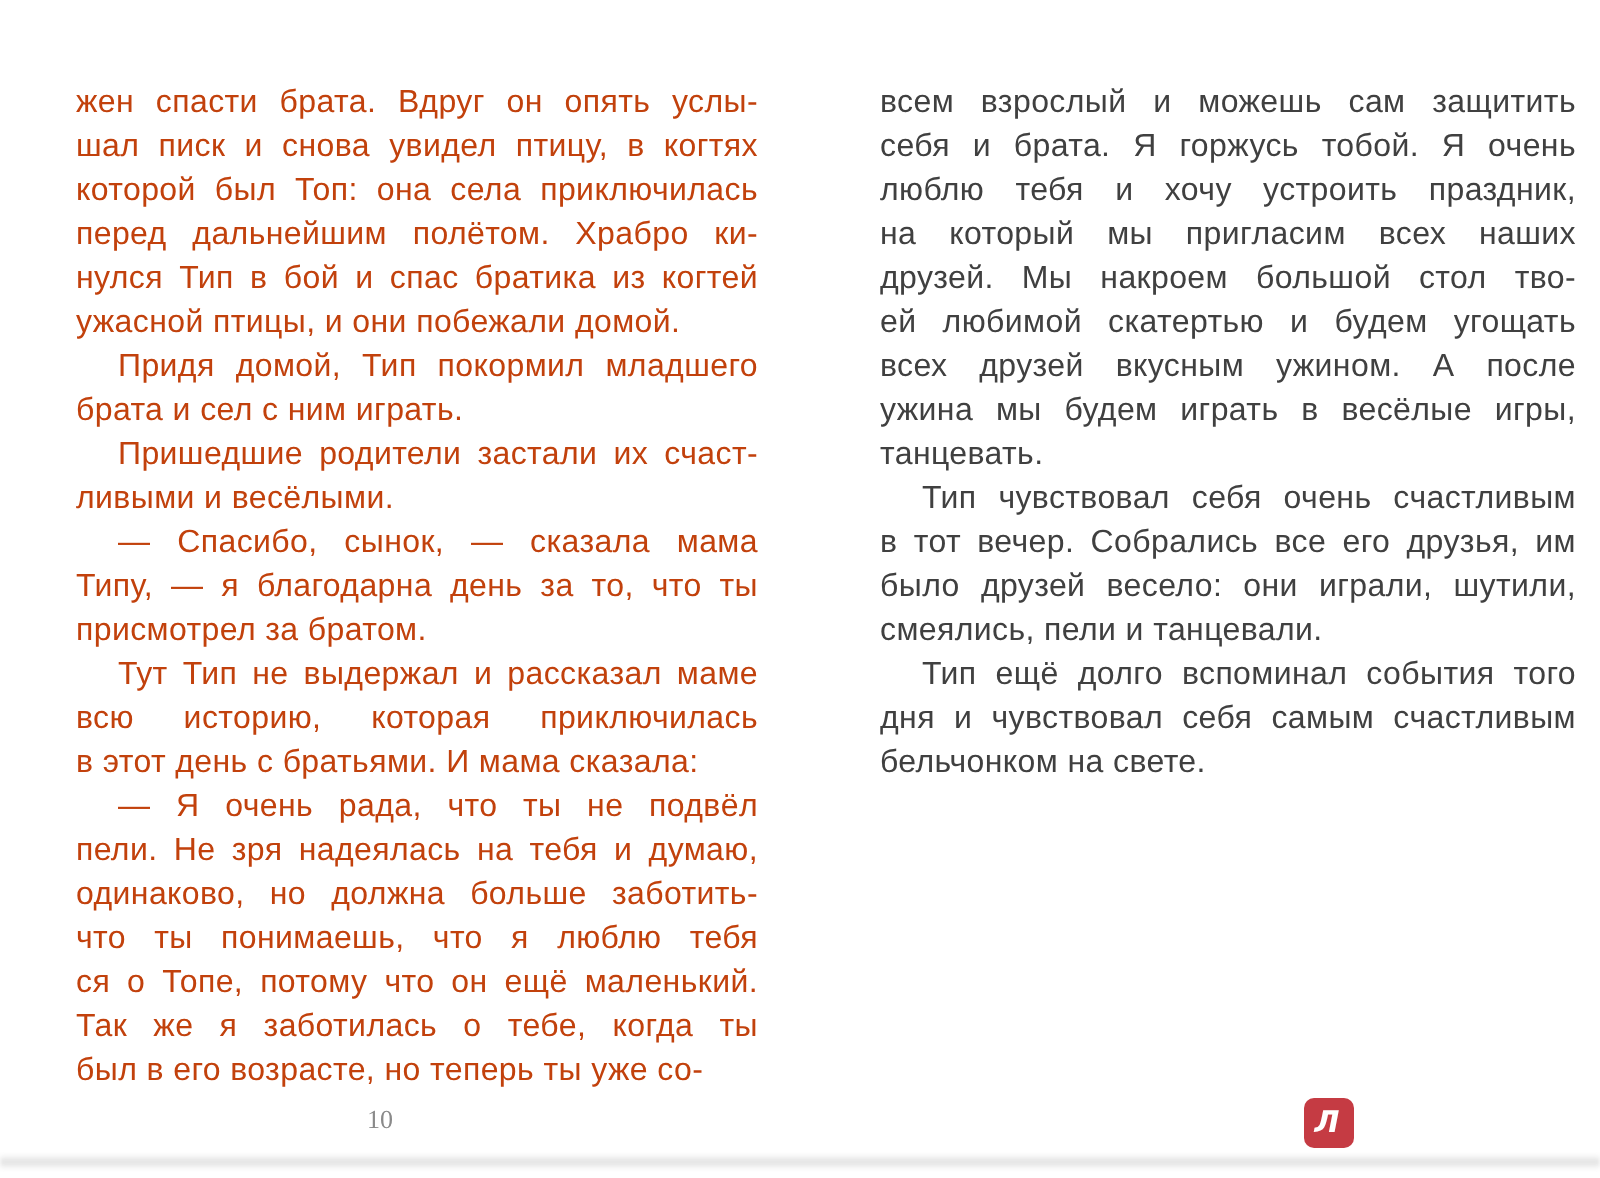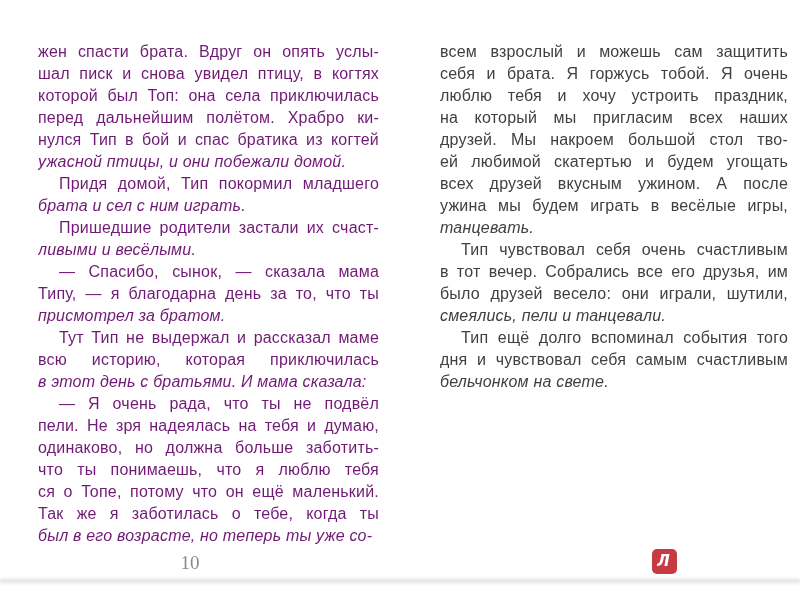--- a/index.html
+++ b/index.html
@@ -27,29 +27,29 @@
   .col-right { left: 440px; width: 348px; }
   .para { margin: 0; }
   .line {
     text-align: justify;
     text-align-last: justify;
     white-space: normal;
     height: 22px;
     overflow: hidden;
   }
   .line.indent { text-indent: 21px; }
-  .line.last   { text-align-last: left; font-style: italic; }
+  .line.last   { text-align-last: left; }
   .page-number {
     position: absolute;
     left: 168px;
     top: 552px;
     width: 44px;
     text-align: center;
     font-family: "Liberation Serif", "DejaVu Serif", serif;
-    font-size: 19px;
+    font-size: 13px;
     color: #8a8a8a;
   }
   .logo {
     position: absolute;
     left: 652px;
     top: 549px;
     width: 25px;
     height: 25px;
     border-radius: 5px;
     background: #c53b43;
@@ -77,21 +77,21 @@
       rgba(175,175,175,0.38) 50%,
       rgba(255,255,255,0) 100%);
     filter: blur(1px);
   }
 </style>
 </head>
 <body>
 
 <div class="spread">
 
-  <div class="column col-left" style="color: #701a75;">
+  <div class="column col-left" style="color: #c2410c;">
       <div class="para">
         <div class="line">жен спасти брата. Вдруг он опять услы-</div>
         <div class="line">шал писк и снова увидел птицу, в когтях</div>
         <div class="line">которой был Топ: она села приключилась</div>
         <div class="line">перед дальнейшим полётом. Храбро ки-</div>
         <div class="line">нулся Тип в бой и спас братика из когтей</div>
         <div class="line last">ужасной птицы, и они побежали домой.</div>
       </div>
       <div class="para">
         <div class="line indent">Придя домой, Тип покормил младшего</div>

